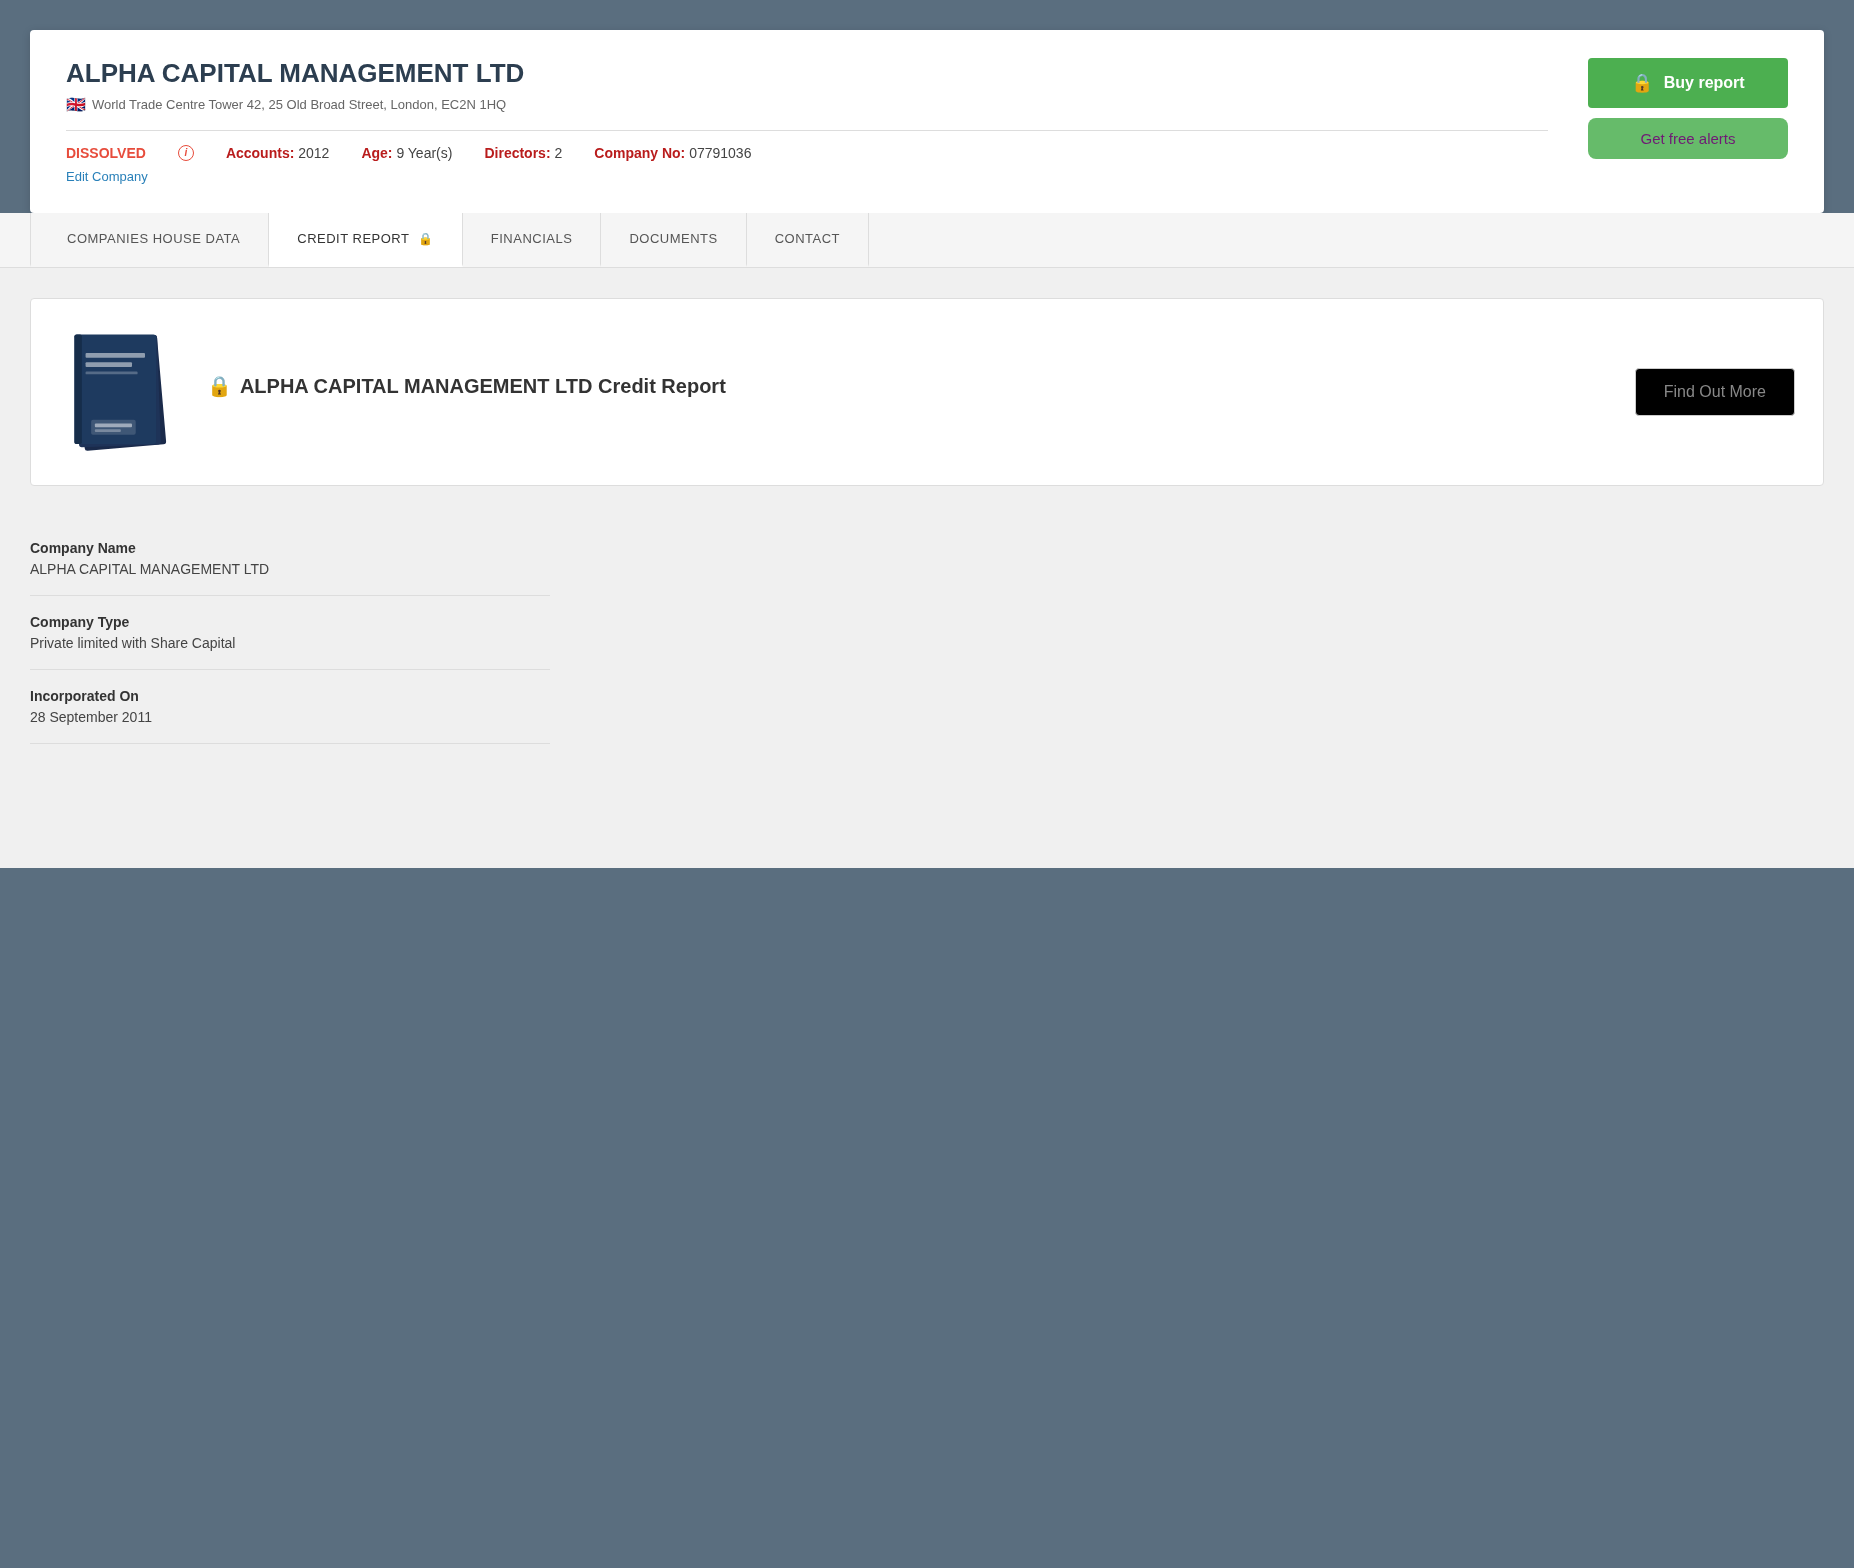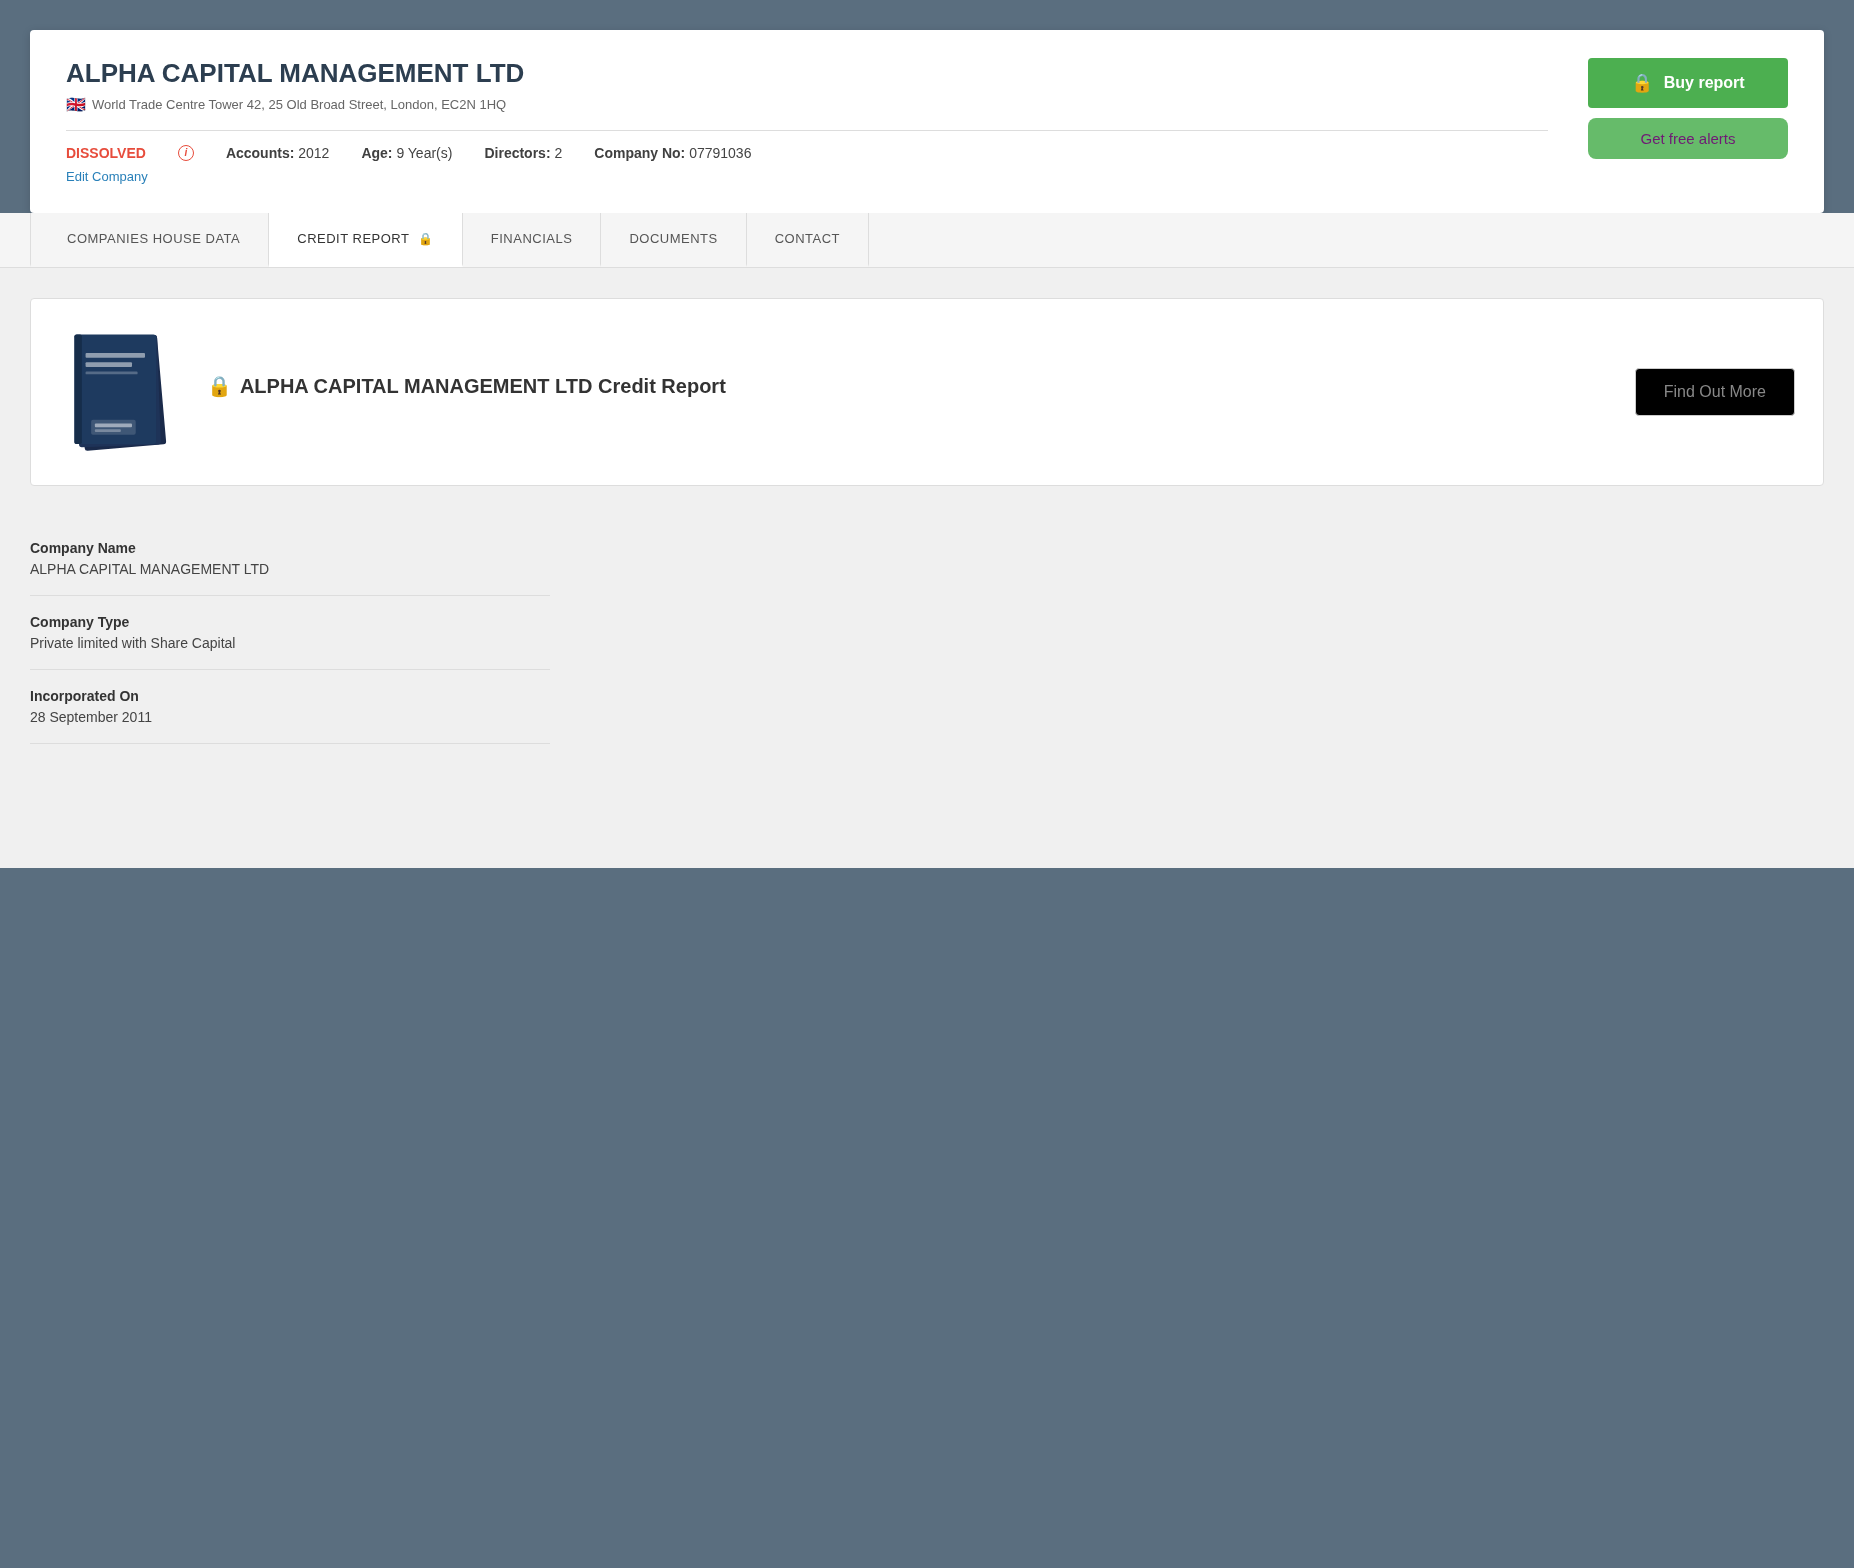--- a/index.html
+++ b/index.html
@@ -69,21 +69,21 @@
       border: 1.5px solid #e74c3c;
       color: #e74c3c;
       font-size: 10px;
       text-align: center;
       line-height: 14px;
       cursor: pointer;
       font-style: italic;
       font-weight: bold;
     }
 
-    .meta-label { font-weight: bold; color: #404040; }
+    .meta-label { font-weight: bold; color: #b91c1c; }
 
     .edit-company {
       color: #2980b9;
       font-size: 13px;
       text-decoration: none;
       margin-top: 8px;
       display: inline-block;
       cursor: pointer;
     }
 

